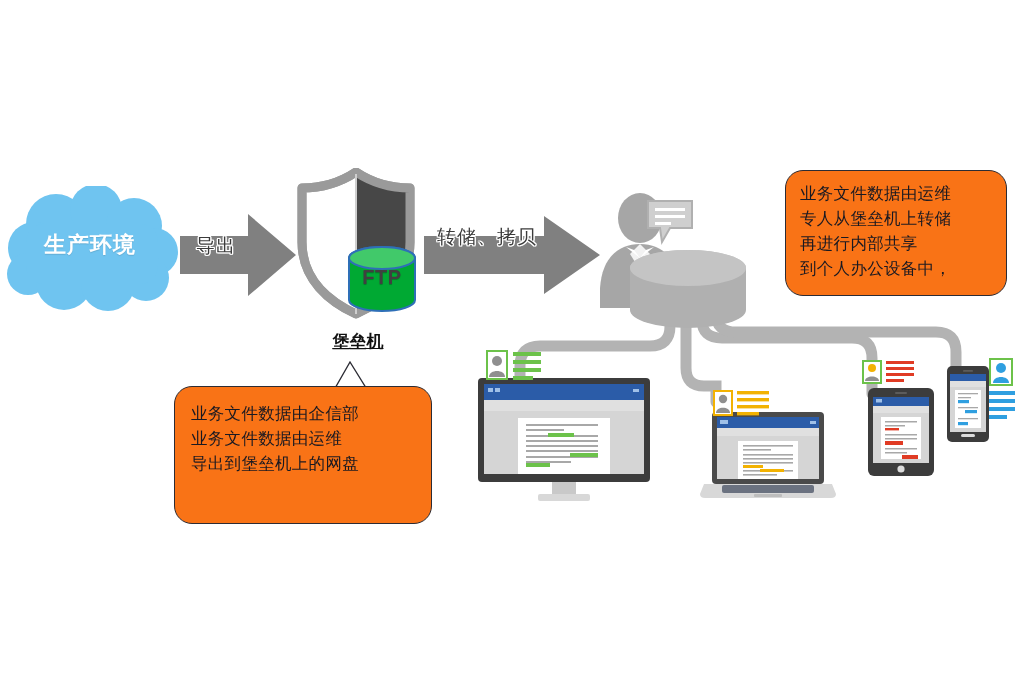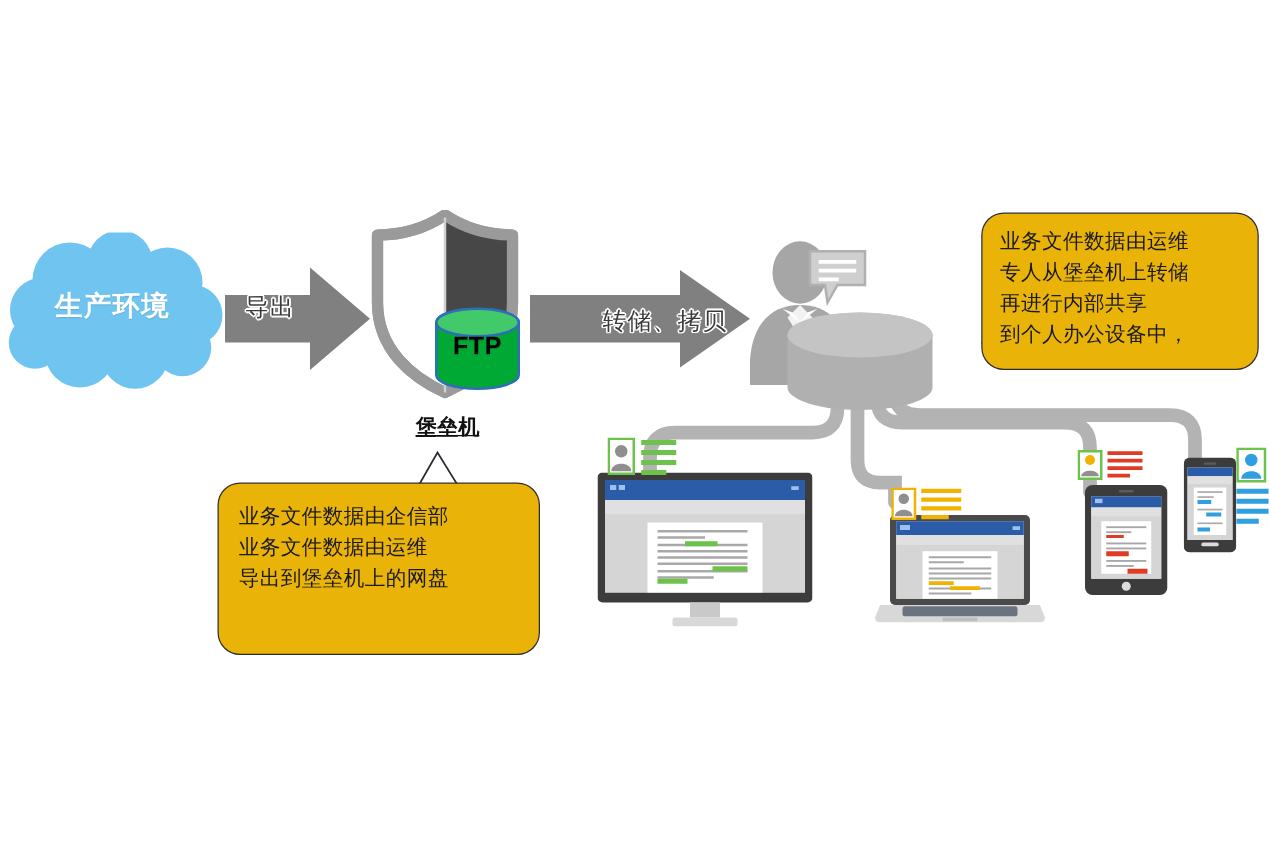--- a/index.html
+++ b/index.html
@@ -17,38 +17,38 @@
   }
 
   
   .arrowtxt{
     position:absolute;color:#3b3b3b;font-size:19px;font-weight:normal;
     letter-spacing:1px;white-space:nowrap;
     text-shadow:-1.3px 0 #fff,1.3px 0 #fff,0 -1.3px #fff,0 1.3px #fff,
                 -1px -1px #fff,1px -1px #fff,-1px 1px #fff,1px 1px #fff;
   }
   #arrow1txt{left:196px;top:233px;}
-  #arrow2txt{left:437px;top:244px;margin-left:45px;}
+  #arrow2txt{left:437px;top:224px;}
 
   
   #shieldlabel{
     left:318px;top:330px;width:80px;text-align:center;
     font-size:17px;font-weight:bold;color:#111;white-space:nowrap;text-decoration:underline;
   }
 
   
   #ftptxt{
     left:352px;top:266px;width:60px;text-align:center;
-    color:#000000;font-size:20px;font-weight:bold;letter-spacing:.5px;
+    color:#404040;font-size:20px;font-weight:bold;letter-spacing:.5px;
     text-shadow:0 1px 1px rgba(0,0,0,.25);
   }
 
   
   .callout{
-    position:absolute;background:#eab308;border:1.4px solid #2c2c34;
+    position:absolute;background:#f97316;border:1.4px solid #2c2c34;
     border-radius:18px;box-sizing:border-box;
   }
   .callout .ctext{
     font-size:16.5px;line-height:25px;color:#191922;
     letter-spacing:.3px;text-align:left;
   }
   #callout-right{left:785px;top:170px;width:222px;height:126px;padding:10px 13px 0 14px;}
   #callout-left{left:174px;top:386px;width:258px;height:138px;padding:14px 14px 0 16px;}
 
   

